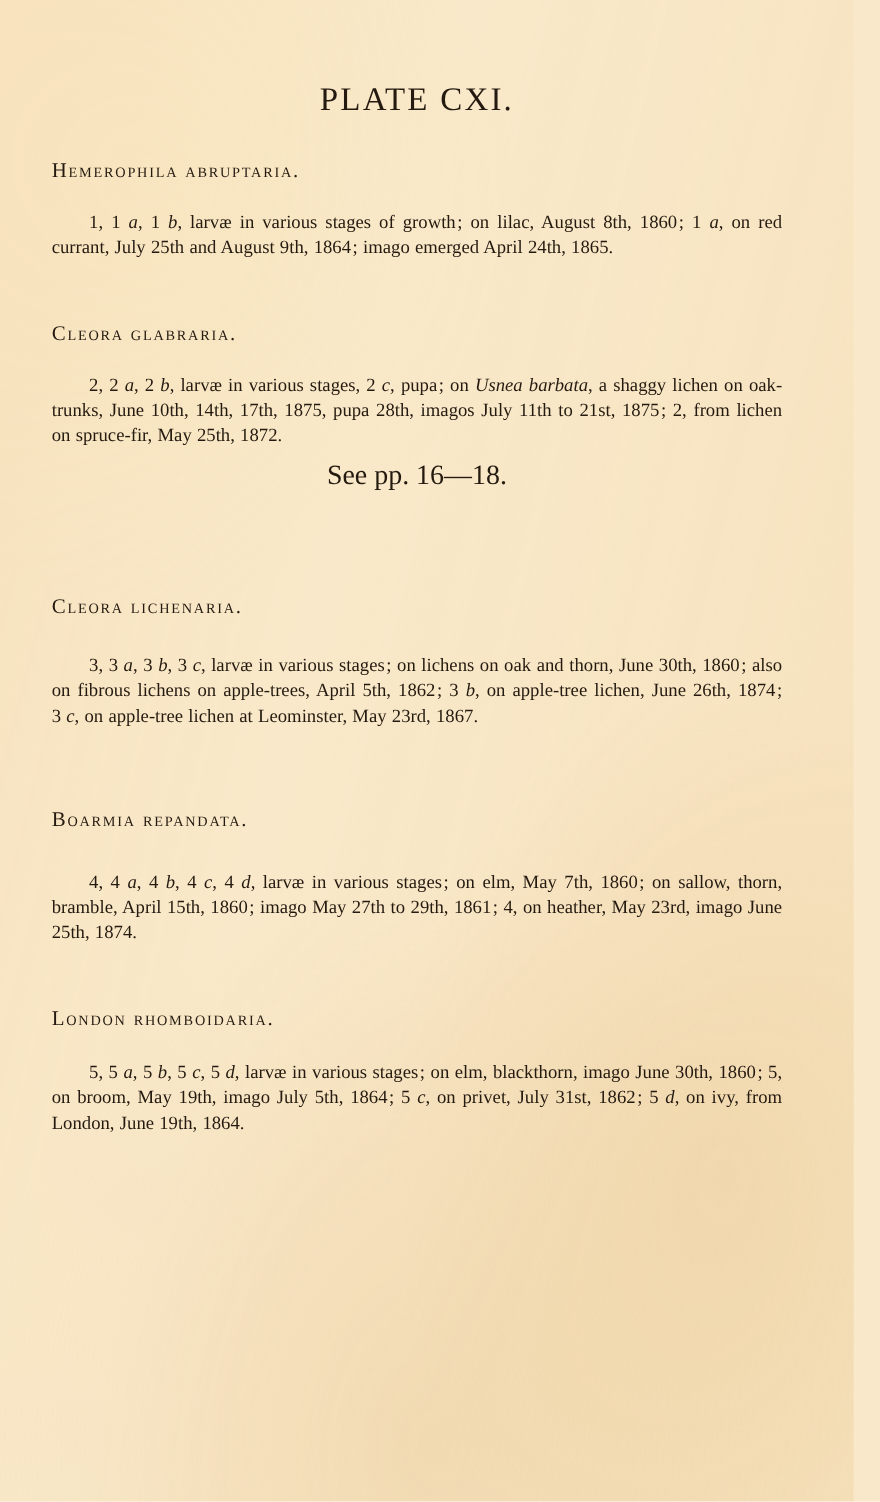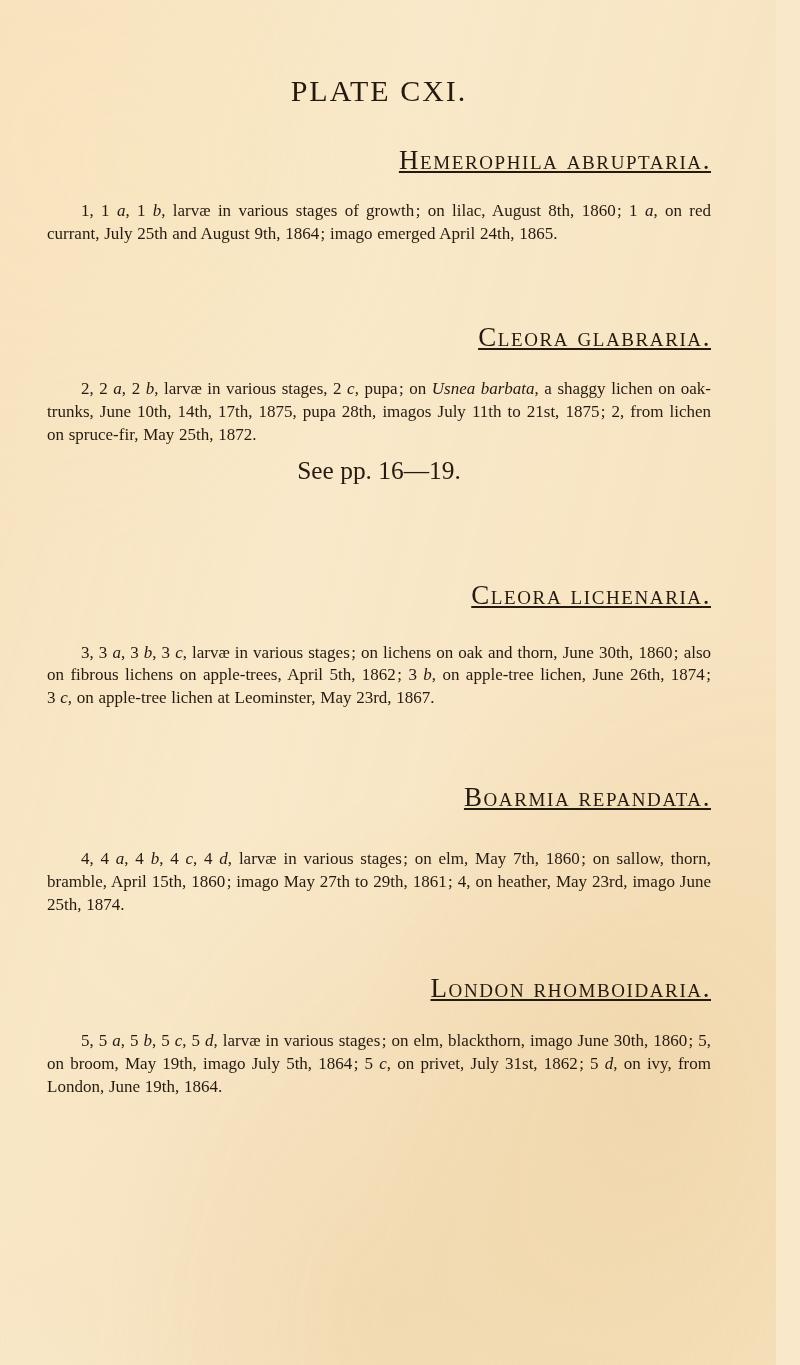--- a/index.html
+++ b/index.html
@@ -46,29 +46,28 @@
   .plate-title {
     text-align: center;
     font-size: 30px;
     letter-spacing: 2.0px;
     margin-top: 74px;
     line-height: 1.1;
     white-space: pre;
   }
 
   .species-heading {
-    text-align: right;
-    font-size: 27px;
+    text-align: left;
+    font-size: 19px;
     font-variant: small-caps;
     letter-spacing: 1.6px;
     line-height: 1.15;
-    text-decoration: underline;
   }
   .sp-1 { margin-top: 38px; }
-  .sp-2 { margin-top: 76px; }
+  .sp-2 { margin-top: 56px; }
   .sp-3 { margin-top: 92px; }
   .sp-4 { margin-top: 72px; }
   .sp-5 { margin-top: 56px; }
 
   .entry {
     font-size: 17px;
     line-height: 1.345;
     text-align: justify;
     text-align-last: left;
     text-indent: 34px;
@@ -105,21 +104,21 @@
 
     <div class="species-heading sp-1">Hemerophila abruptaria.</div>
     <div class="entry e-1">
       <span>1, 1&nbsp;<i>a</i>, 1&nbsp;<i>b</i>, larvæ in various stages of growth ; on lilac, August 8th, 1860 ; 1&nbsp;<i>a</i>, on red currant, July 25th and August 9th, 1864 ; imago emerged April 24th, 1865.</span>
     </div>
 
     <div class="species-heading sp-2">Cleora glabraria.</div>
     <div class="entry e-2">
       <span>2, 2&nbsp;<i>a</i>, 2&nbsp;<i>b</i>, larvæ in various stages, 2&nbsp;<i>c</i>, pupa ; on <i>Usnea barbata</i>, a shaggy lichen on oak-trunks, June 10th, 14th, 17th, 1875, pupa 28th, imagos July 11th to 21st, 1875 ; 2, from lichen on spruce-fir, May 25th, 1872.</span>
     </div>
-    <div class="see-ref">See pp. 16—19.</div>
+    <div class="see-ref">See pp. 16—18.</div>
 
     <div class="species-heading sp-3">Cleora lichenaria.</div>
     <div class="entry e-3">
       <span>3, 3&nbsp;<i>a</i>, 3&nbsp;<i>b</i>, 3&nbsp;<i>c</i>, larvæ in various stages ; on lichens on oak and thorn, June 30th, 1860 ; also on fibrous lichens on apple-trees, April 5th, 1862 ; 3&nbsp;<i>b</i>, on apple-tree lichen, June 26th, 1874 ; 3&nbsp;<i>c</i>, on apple-tree lichen at Leominster, May 23rd, 1867.</span>
     </div>
 
     <div class="species-heading sp-4">Boarmia repandata.</div>
     <div class="entry e-4">
       <span>4, 4&nbsp;<i>a</i>, 4&nbsp;<i>b</i>, 4&nbsp;<i>c</i>, 4&nbsp;<i>d</i>, larvæ in various stages ; on elm, May 7th, 1860 ; on sallow, thorn, bramble, April 15th, 1860 ; imago May 27th to 29th, 1861 ; 4, on heather, May 23rd, imago June 25th, 1874.</span>
     </div>

